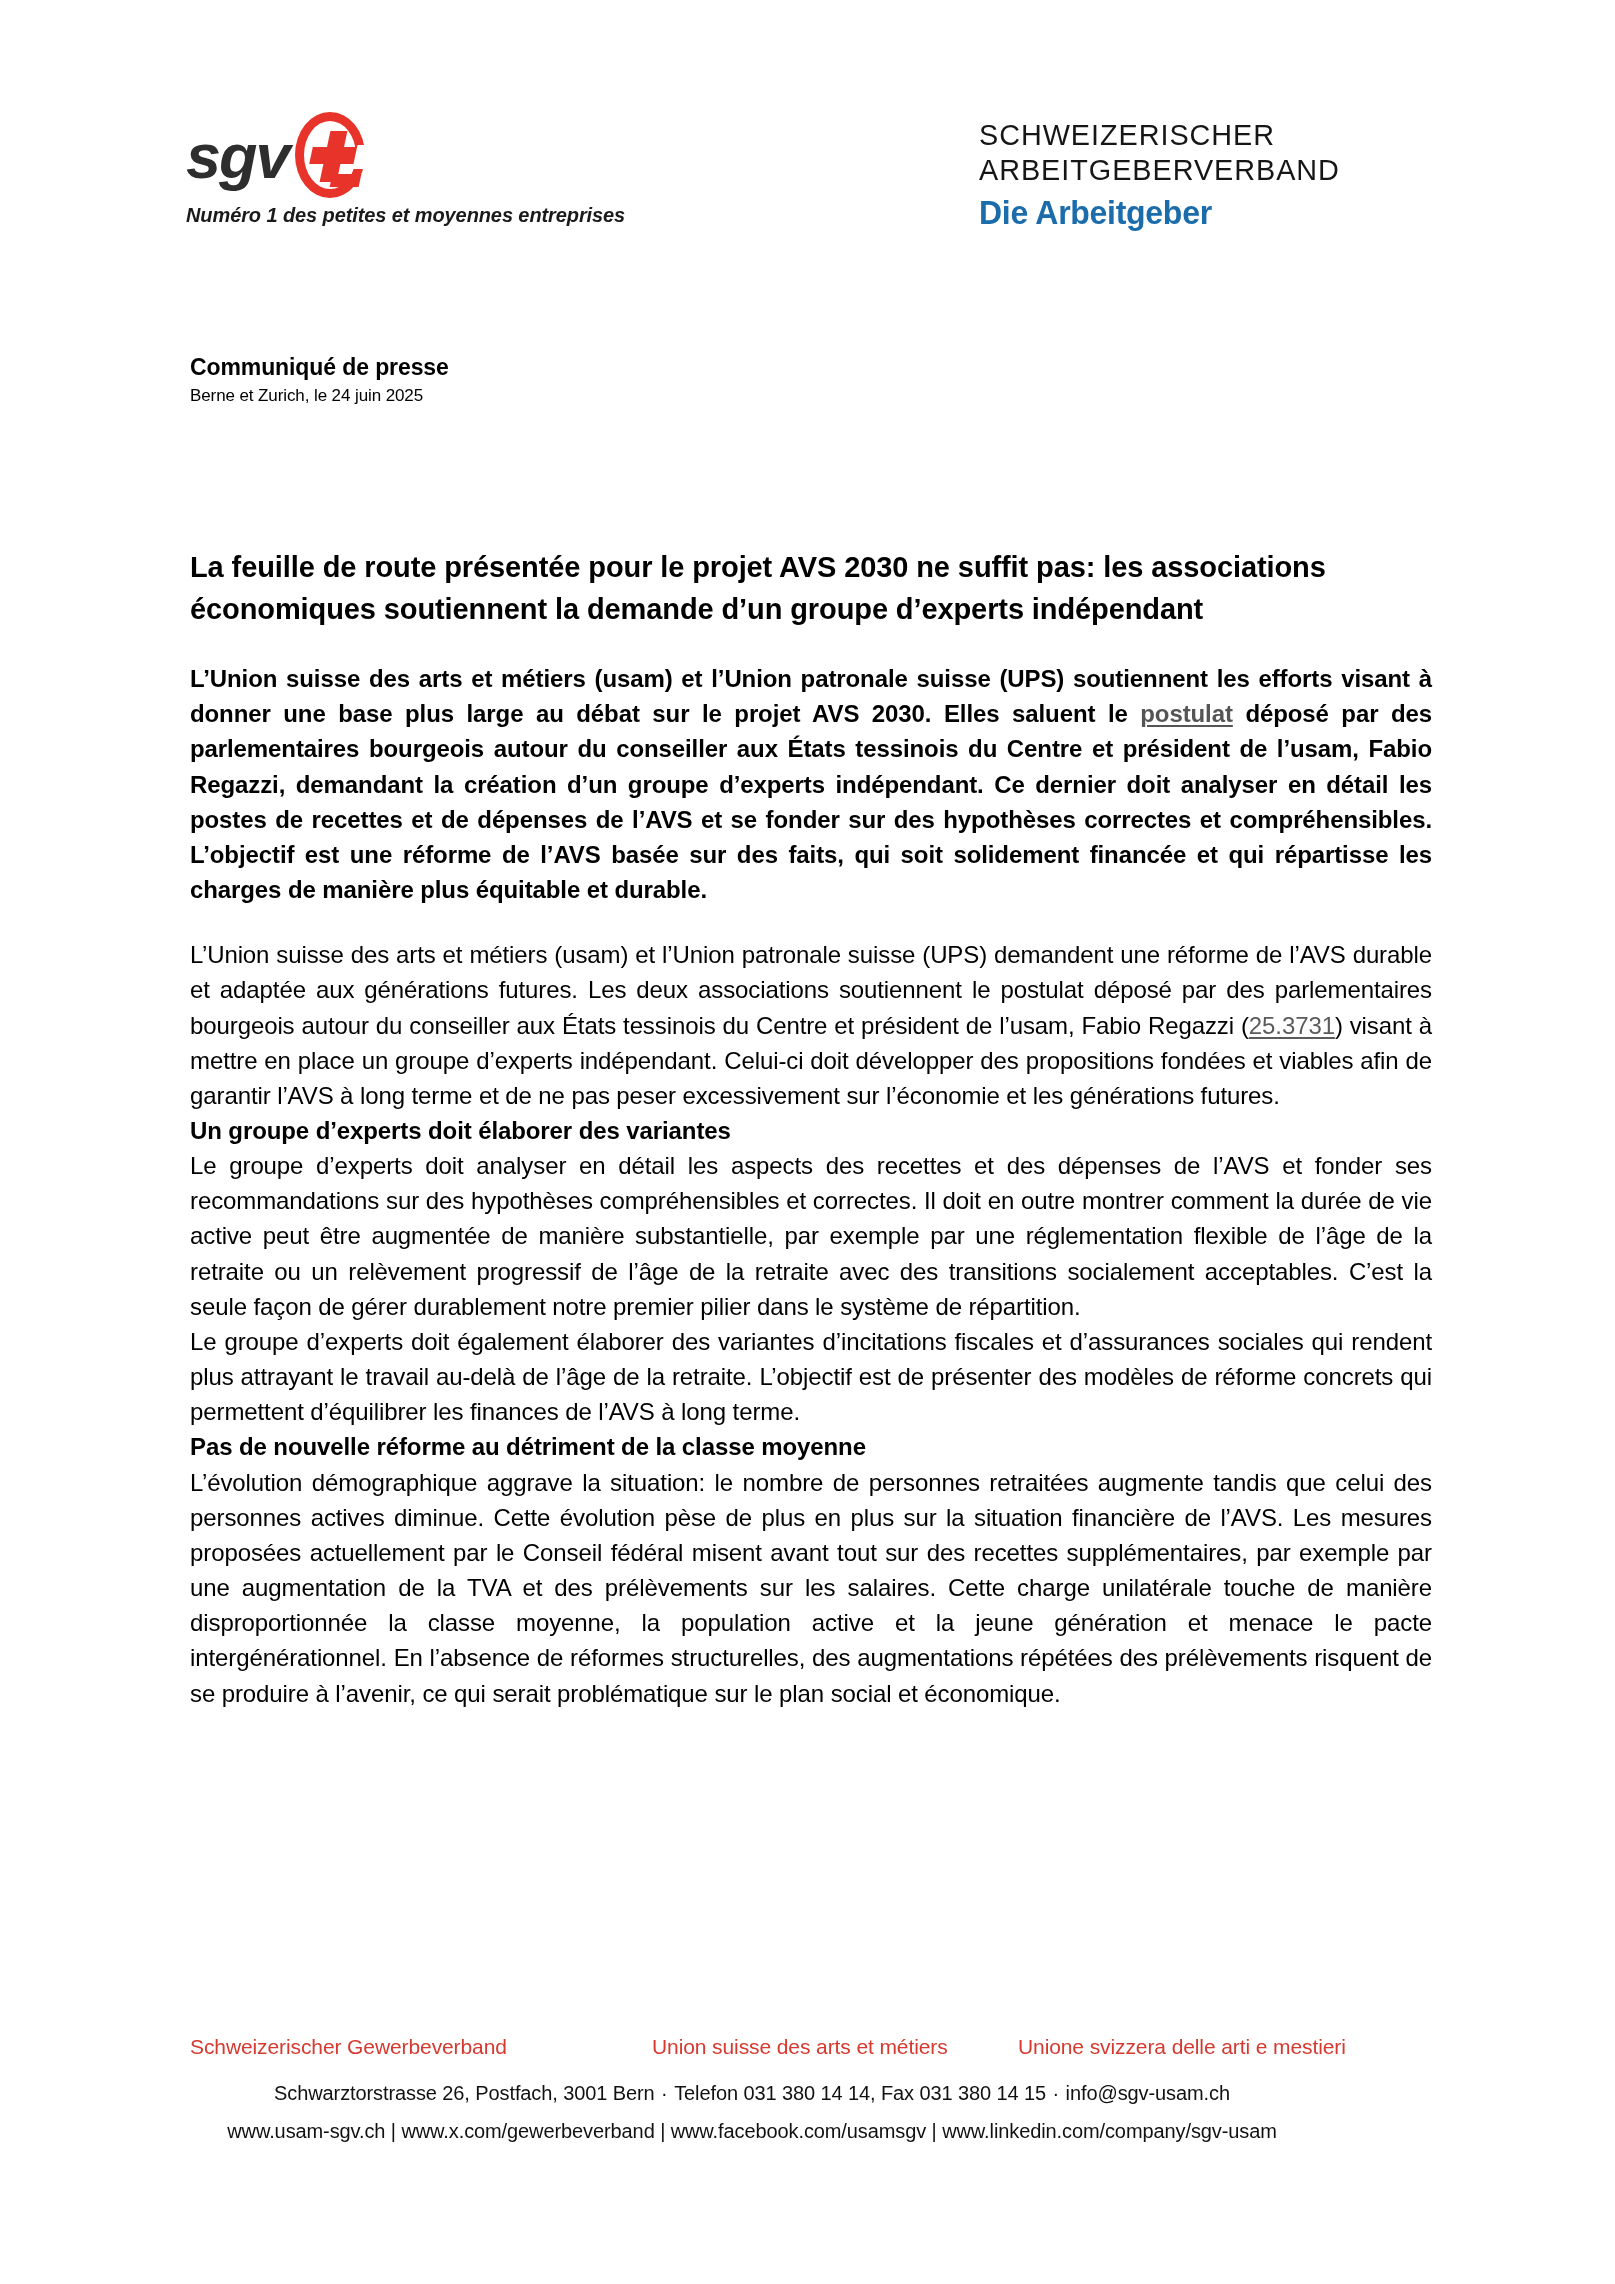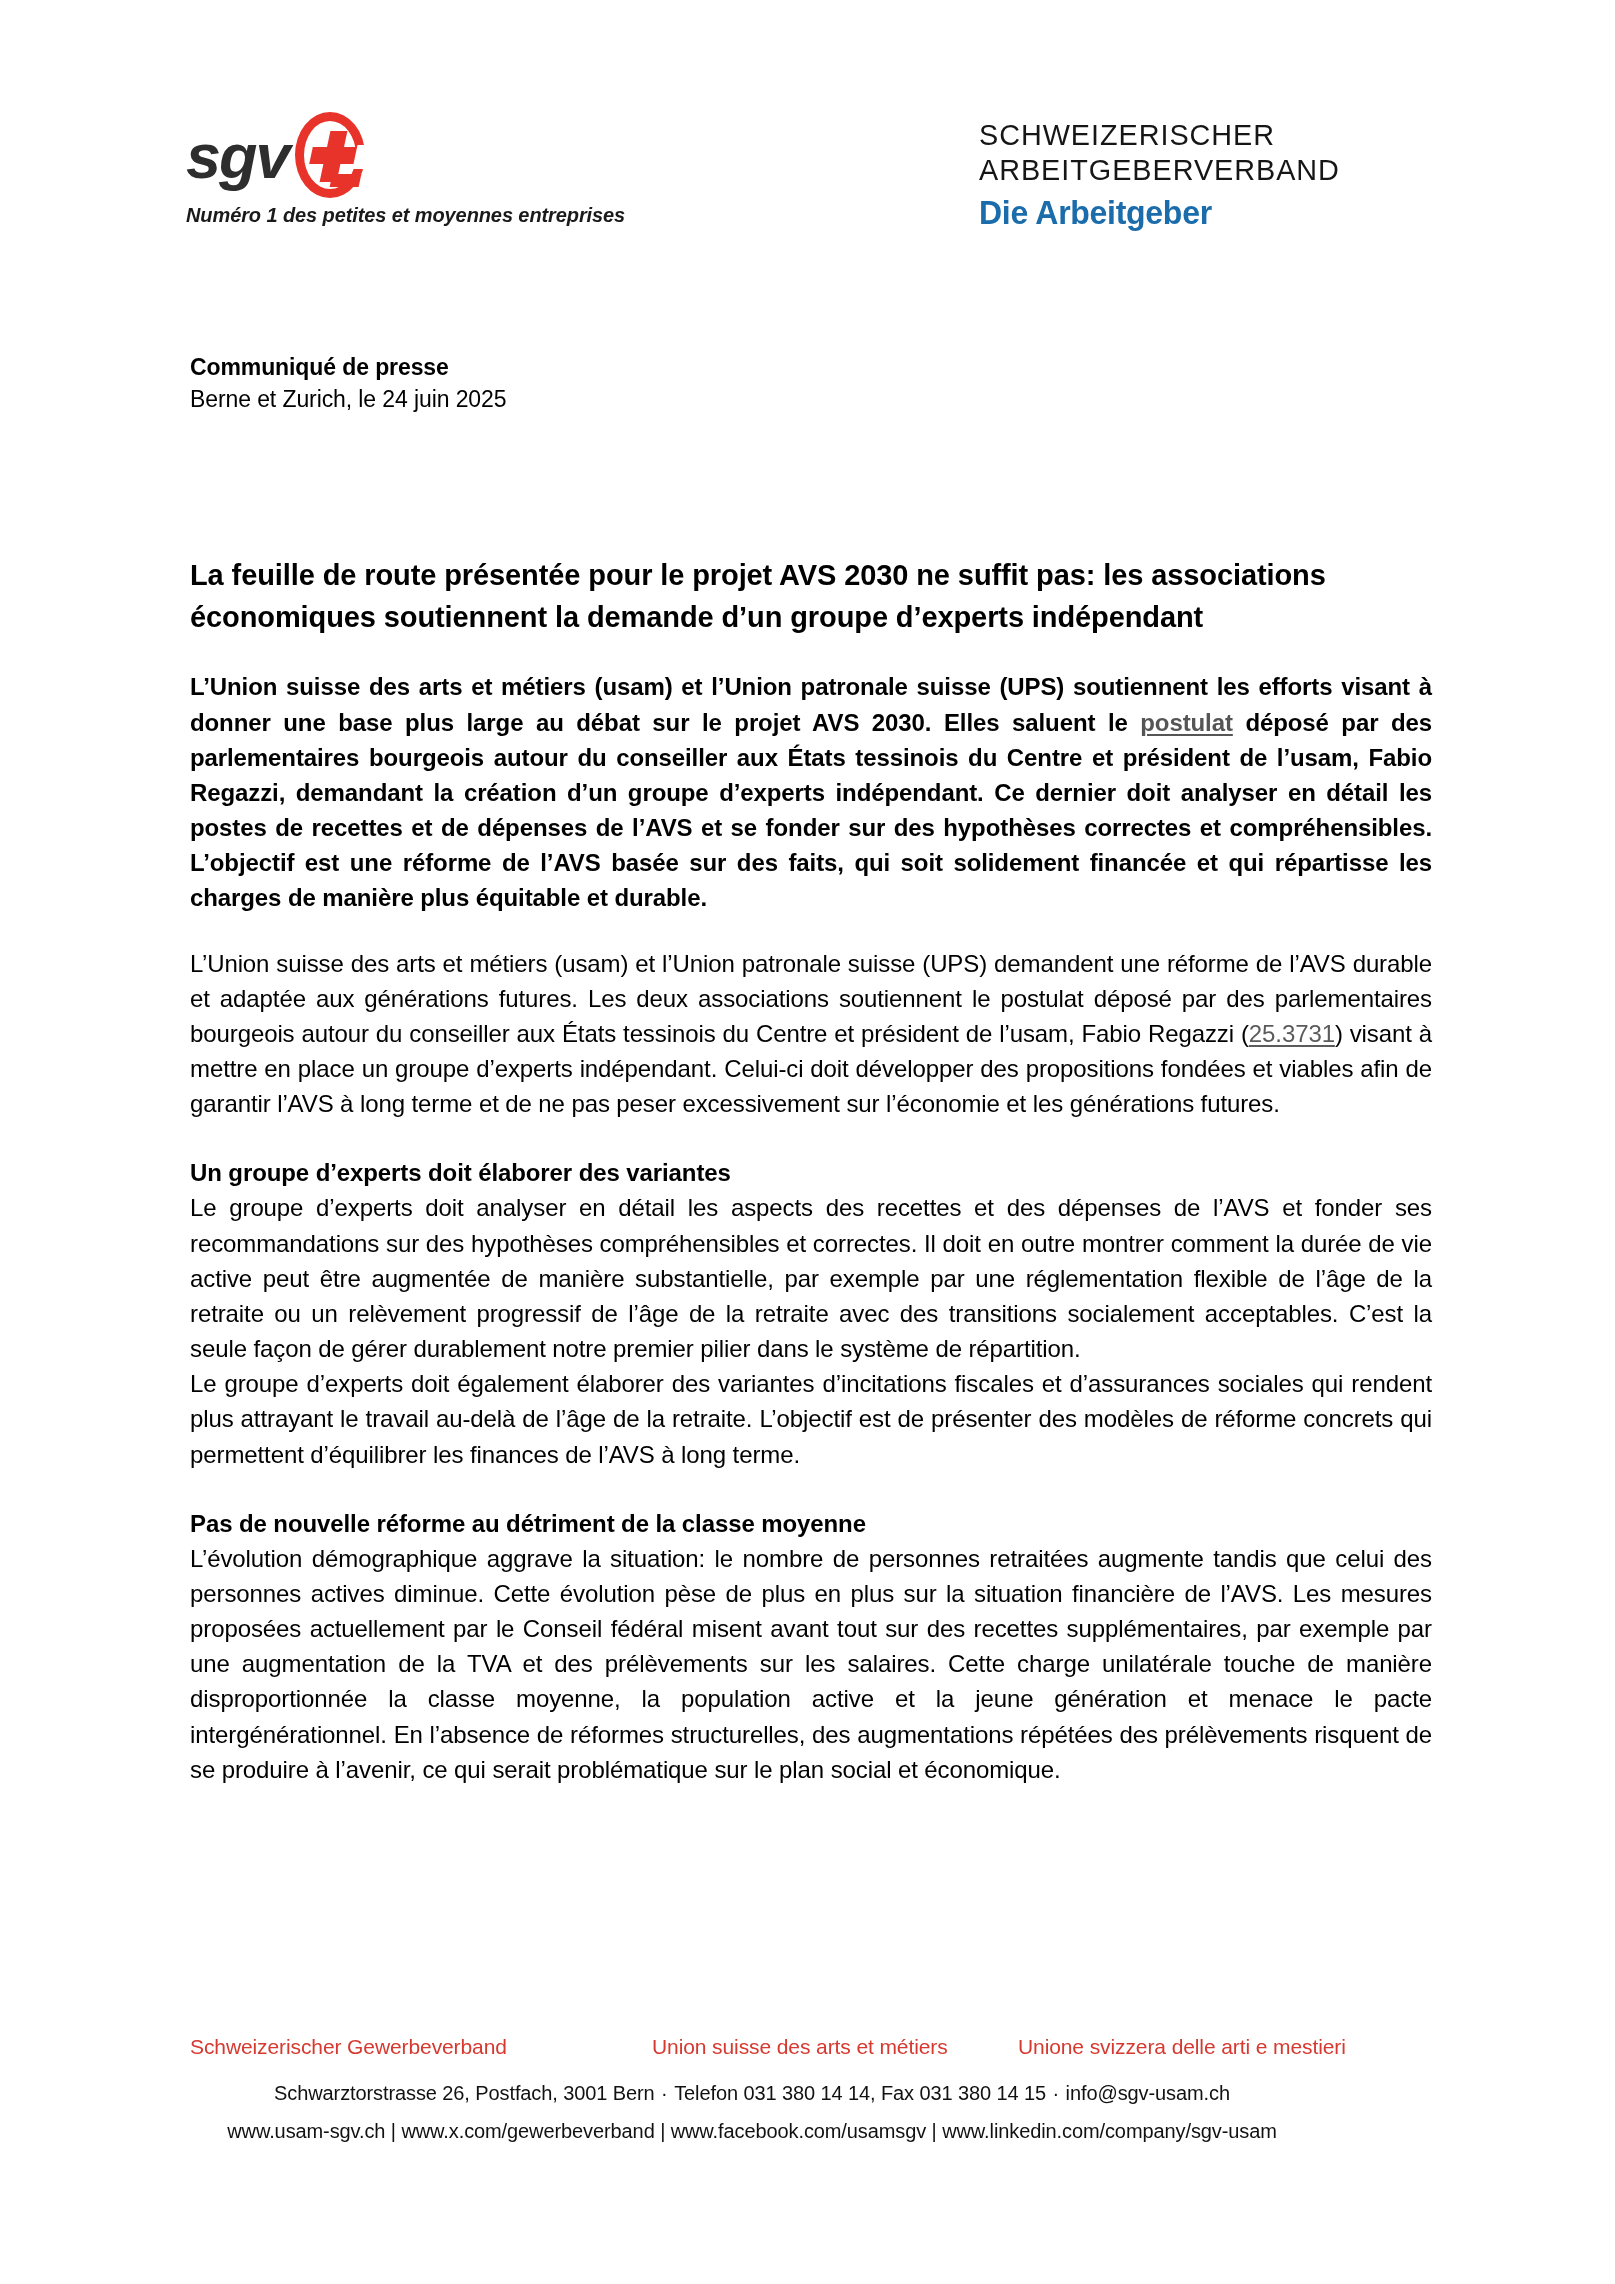--- a/index.html
+++ b/index.html
@@ -145,21 +145,21 @@
     width: 1242px;
   }
 
   .meta-title {
     font-size: 23px;
     font-weight: bold;
     line-height: 1.38;
     letter-spacing: -0.1px;
   }
   .meta-date {
-    font-size: 23px;
+    font-size: 17px;
     line-height: 1.38;
     letter-spacing: -0.1px;
   }
 
   h1.doc-title {
     margin: 0;
     padding: 0;
     font-size: 29px;
     font-weight: bold;
     line-height: 1.43;
@@ -186,21 +186,21 @@
   }
   .par-gap { margin-top: 30px; }
 
   h2.sub-head {
     margin: 0;
     font-size: 24px;
     font-weight: bold;
     line-height: 1.465;
     letter-spacing: -0.1px;
   }
-  .sub-gap { margin-top: 34px; }
+  .sub-gap { }
   .after-head { margin-top: 26px; }
 
   a.doc-link {
     color: #5b5b5b;
     text-decoration: underline;
     text-underline-offset: 3.3px;
     text-decoration-thickness: 2px;
   }
   a.doc-link.bold-link { color: #555555; }
 

